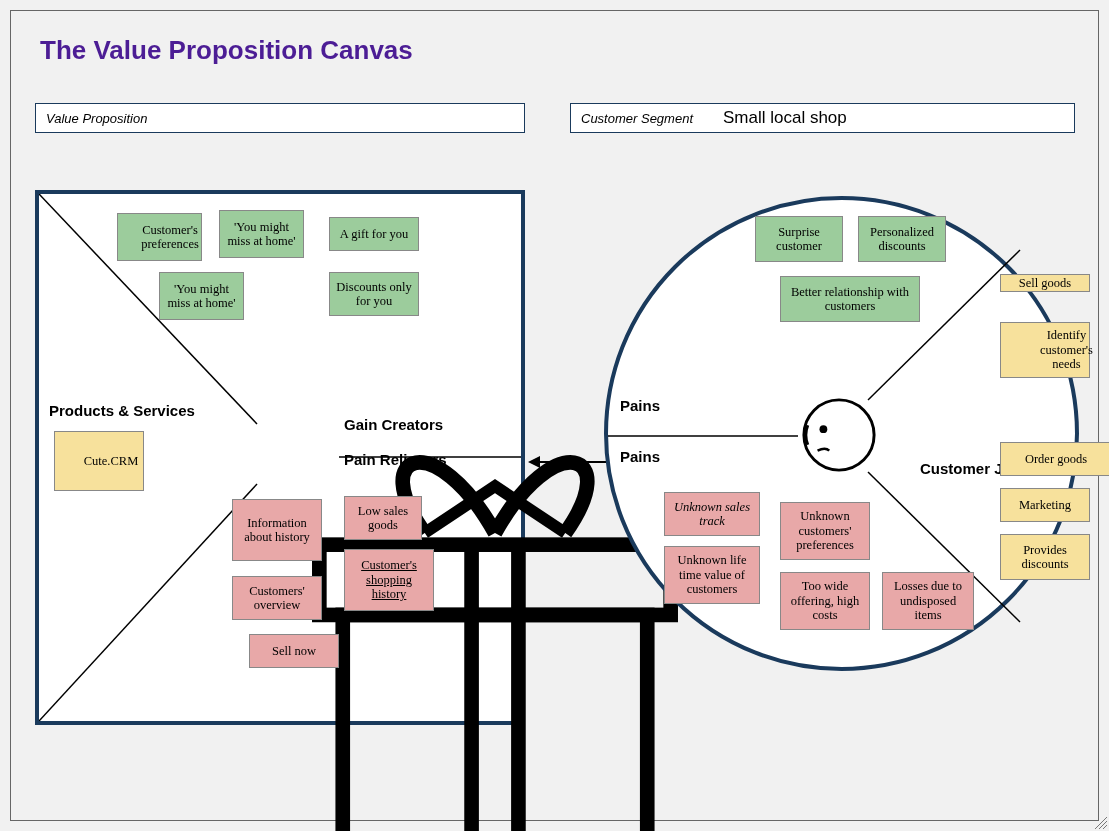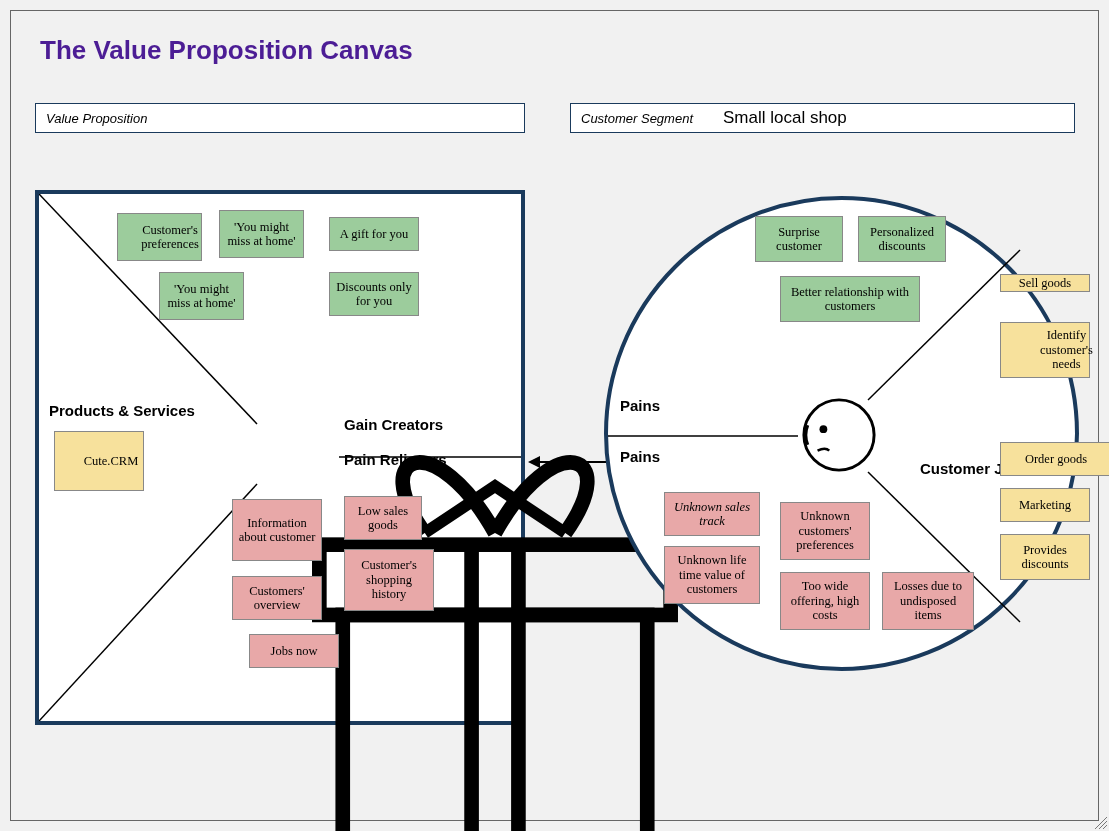--- a/index.html
+++ b/index.html
@@ -146,25 +146,25 @@
   <div class="section-label" style="top:257px; left:305px;">Pain Relievers</div>
 
   <div class="note yellow" style="top:237px; left:15px; width:90px; height:60px;padding-left:28px;">Cute.CRM</div>
 
   <div class="note green" style="top:19px; left:78px; width:85px; height:48px;padding-left:25px;">Customer's preferences</div>
   <div class="note green" style="top:16px; left:180px; width:85px; height:48px;">'You might miss at home'</div>
   <div class="note green" style="top:23px; left:290px; width:90px; height:34px;">A gift for you</div>
   <div class="note green" style="top:78px; left:120px; width:85px; height:48px;">'You might miss at home'</div>
   <div class="note green" style="top:78px; left:290px; width:90px; height:44px;">Discounts only for you</div>
 
-  <div class="note pink" style="top:305px; left:193px; width:90px; height:62px;">Information about customer</div>
+  <div class="note pink" style="top:305px; left:193px; width:90px; height:62px;">Information about history</div>
   <div class="note pink" style="top:302px; left:305px; width:78px; height:44px;">Low sales goods</div>
-  <div class="note pink" style="top:355px; left:305px; width:90px; height:62px;">Customer's shopping history</div>
+  <div class="note pink" style="top:355px; left:305px; width:90px; height:62px;text-decoration:underline;">Customer's shopping history</div>
   <div class="note pink" style="top:382px; left:193px; width:90px; height:44px;">Customers' overview</div>
-  <div class="note pink" style="top:440px; left:210px; width:90px; height:34px;">Jobs now</div>
+  <div class="note pink" style="top:440px; left:210px; width:90px; height:34px;">Sell now</div>
 </div>
 
 <svg class="arrow-line" viewBox="0 0 270 20">
   <line x1="8" y1="10" x2="262" y2="10" stroke="#000" stroke-width="2"></line>
   <polygon points="0,10 12,4 12,16" fill="#000"></polygon>
   <polygon points="270,10 258,4 258,16" fill="#000"></polygon>
 </svg>
 
 <div class="circle-panel">
   <div class="circle-ring"></div>

